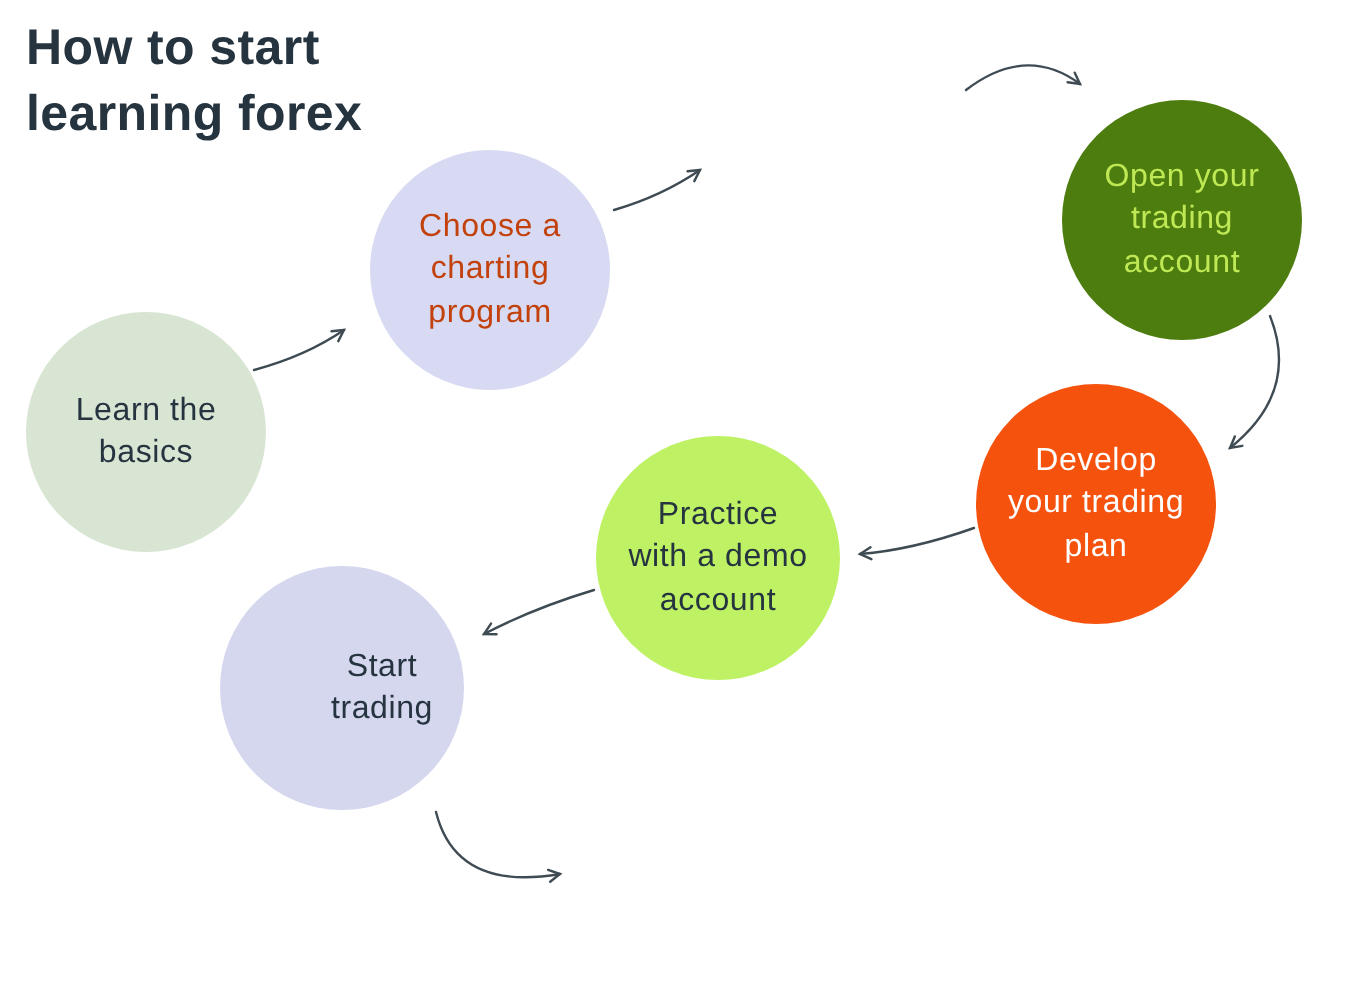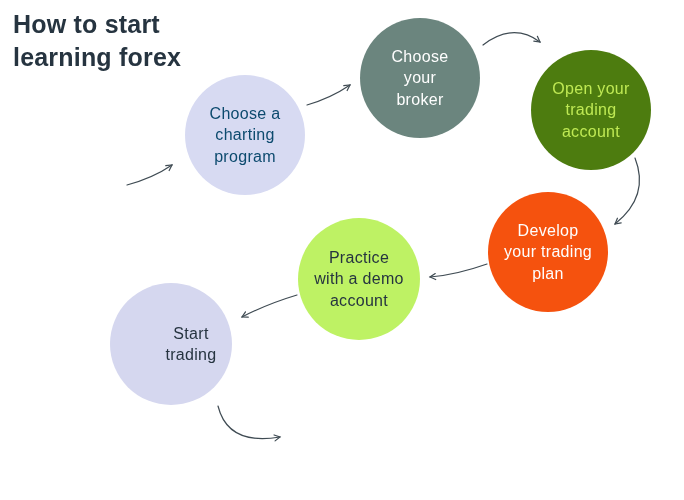--- a/index.html
+++ b/index.html
@@ -49,32 +49,31 @@
   }
 </style>
 </head>
 <body>
 
 <div class="canvas">
 
   <div class="page-title" style="color: rgb(38, 52, 64);">How to start
 learning forex</div>
 
+  <div class="circle" style="left: 13px; top: 156px; width: 120px; height: 120px; background: rgb(216, 229, 211);">
+    <span class="label" style="color: rgb(38, 52, 64);">Learn the
+basics</span>
+  </div>
 
   <div class="circle" style="left: 185px; top: 75px; width: 120px; height: 120px; background: rgb(215, 218, 242);">
-    <span class="label" style="color: #0c4a6e;">Choose a
+    <span class="label" style="color: #c2410c;">Choose a
 charting
 program</span>
   </div>
 
-  <div class="circle" style="left: 360px; top: 18px; width: 120px; height: 120px; background: rgb(107, 133, 126);">
-    <span class="label" style="color: rgb(254, 254, 254);">Choose
-your
-broker</span>
-  </div>
 
   <div class="circle" style="left: 531px; top: 50px; width: 120px; height: 120px; background: #4d7c0f;">
     <span class="label" style="color: rgb(191, 233, 84);">Open your
 trading
 account</span>
   </div>
 
   <div class="circle" style="left: 488px; top: 192px; width: 120px; height: 120px; background: rgb(245, 82, 14);">
     <span class="label" style="color: rgb(254, 254, 254);">Develop
 your trading

